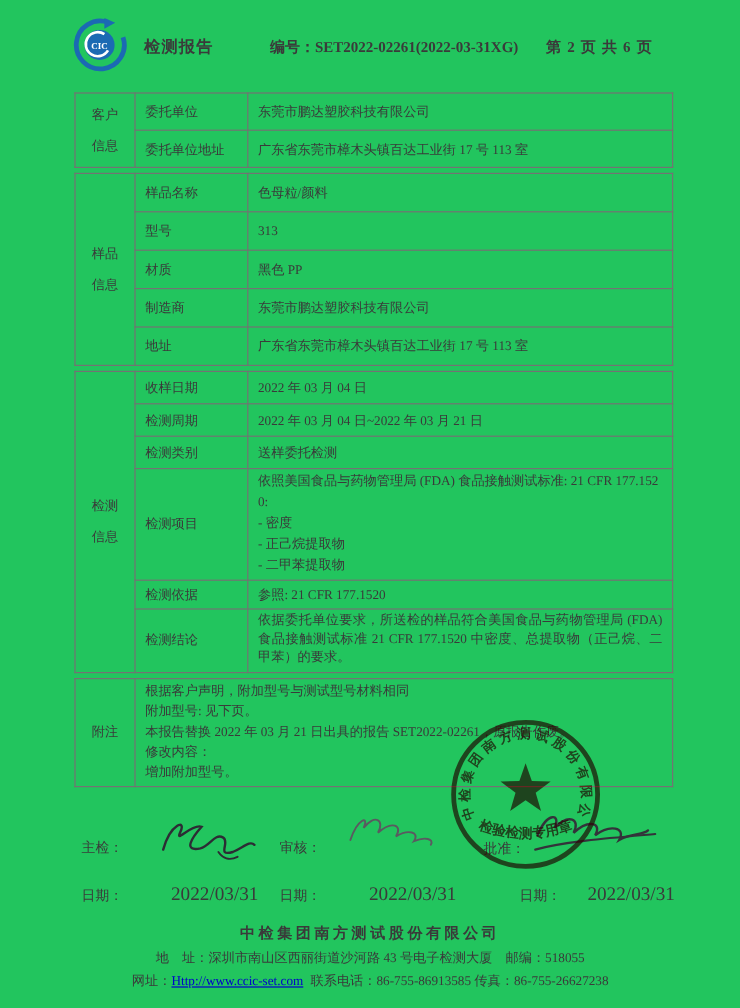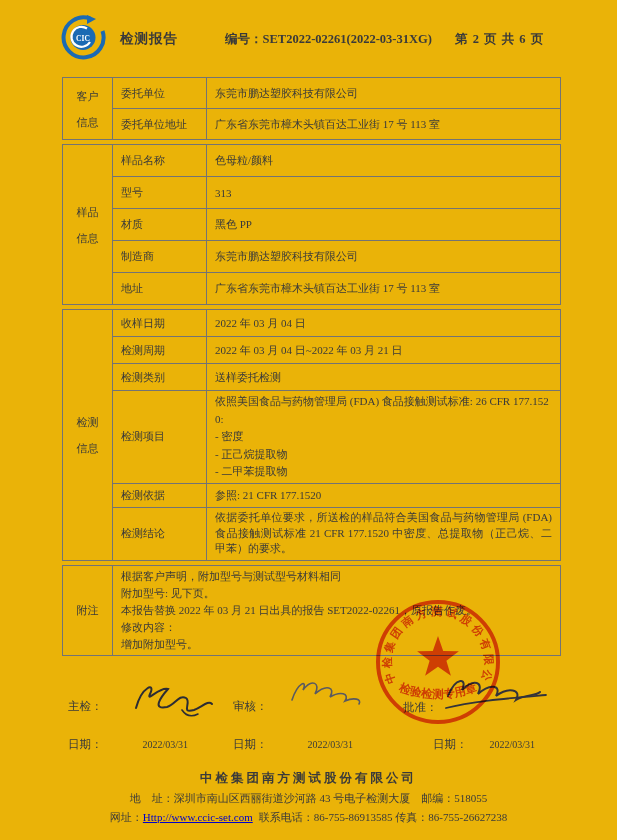--- a/index.html
+++ b/index.html
@@ -1,16 +1,16 @@
 <!DOCTYPE html>
 <html><head>
 <meta charset="utf-8">
 <style>
   html,body{margin:0;padding:0;background:#ffffff;}
-  .page{position:relative;width:617px;height:840px;background:#eab308;overflow:hidden;
+  .page{position:relative;width:617px;height:840px;background:#22c55e;overflow:hidden;
         font-family:"Liberation Serif","DejaVu Serif",serif;color:#3a3a3a;}
 
   
   .hdr{position:absolute;top:0;left:0;width:617px;height:76px;}
   .logo{position:absolute;left:60px;top:15px;width:46px;height:45px;}
   .hdr-title{position:absolute;left:120px;top:30px;font-size:13.5px;font-weight:bold;letter-spacing:1px;}
   .hdr-no{position:absolute;left:225px;top:31px;font-size:12.5px;font-weight:bold;}
   .hdr-page{position:absolute;left:455px;top:31px;font-size:12.5px;font-weight:bold;letter-spacing:1px;}
 
   
@@ -21,21 +21,21 @@
   col.c1{width:50px;} col.c2{width:94px;} col.c3{width:354px;} col.cw{width:448px;}
   td.sec{text-align:center;white-space:pre-line;line-height:26px;padding:0 2px;}
   tr.h31{height:31px;} tr.h32{height:32px;} tr.h27{height:27px;} tr.h24{height:24px;padding-left:20px;}
   td.ml{white-space:pre-line;line-height:17.5px;padding:5px 8px;}
   td.just{text-align:justify;line-height:15.5px;padding:3px 8px;}
   td.notes{white-space:pre-line;line-height:17px;padding:4px 8px;vertical-align:middle;height:78px;}
 
   
   .sigzone{position:absolute;left:0;top:0;width:617px;height:840px;pointer-events:none;z-index:4;padding-left:36px;}
   .slabel{position:absolute;font-size:11.5px;}
-  .sdate{font-size:10px;}
+  .sdate{font-size:16px;}
   .siggroup{position:absolute;font-size:11.5px;white-space:nowrap;}
   .sig-svg{position:absolute;}
 
   
   .seal{position:absolute;left:372px;top:596px;width:132px;height:132px;z-index:5;
         opacity:.88;mix-blend-mode:multiply;pointer-events:none;}
 
   
   .footer{position:absolute;left:0;top:770px;width:617px;text-align:center;}
   .f-company{font-size:12.5px;font-weight:bold;letter-spacing:3px;}
@@ -131,21 +131,21 @@
       <tr class="h27">
         <td>检测周期</td>
         <td>2022 年 03 月 04 日~2022 年 03 月 21 日</td>
       </tr>
       <tr class="h27">
         <td>检测类别</td>
         <td>送样委托检测</td>
       </tr>
       <tr>
         <td>检测项目</td>
-        <td class="ml" style="height:84px;">依照美国食品与药物管理局 (FDA) 食品接触测试标准: 26 CFR 177.1520:
+        <td class="ml" style="height:84px;">依照美国食品与药物管理局 (FDA) 食品接触测试标准: 21 CFR 177.1520:
 - 密度
 - 正己烷提取物
 - 二甲苯提取物</td>
       </tr>
       <tr class="h24">
         <td>检测依据</td>
         <td>参照: 21 CFR 177.1520</td>
       </tr>
       <tr>
         <td>检测结论</td>

